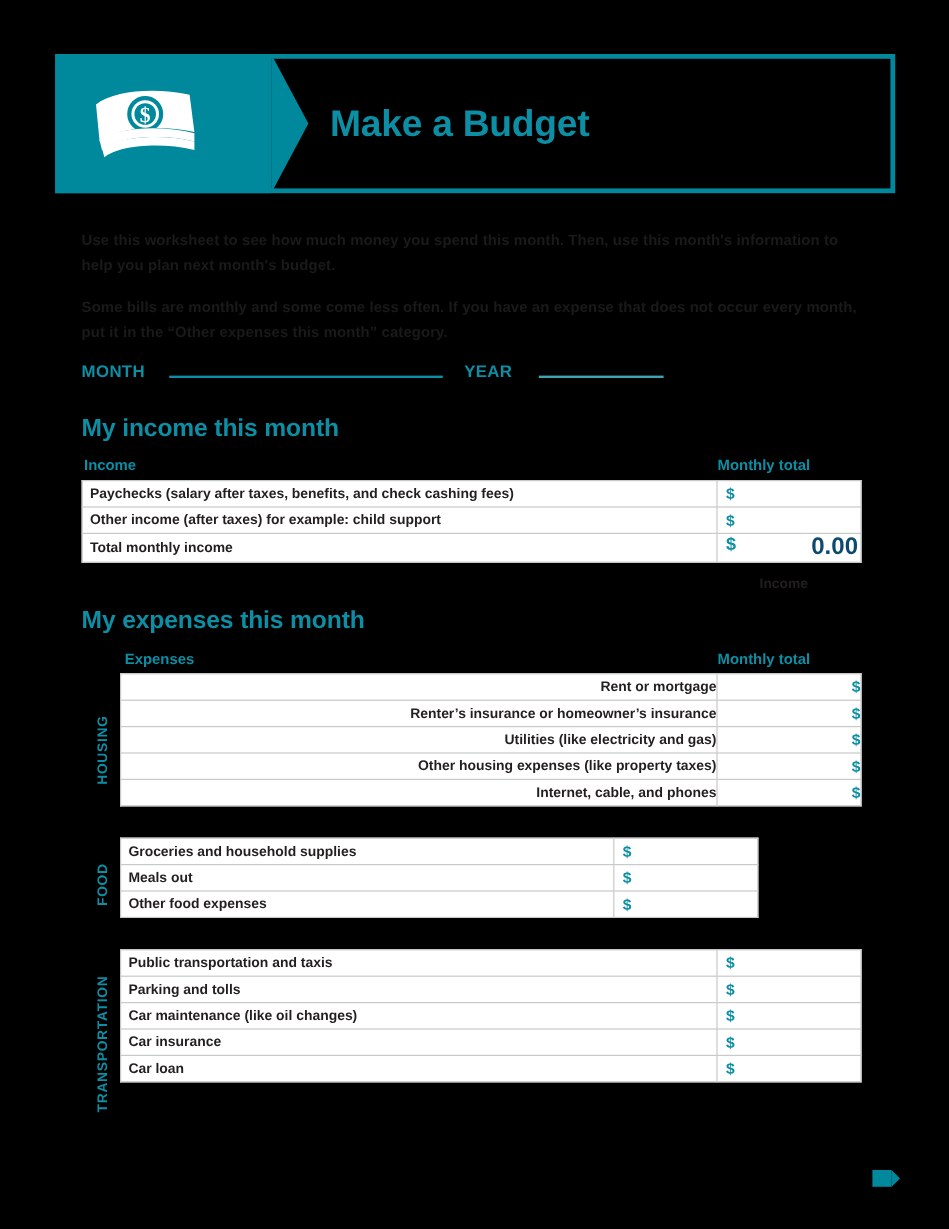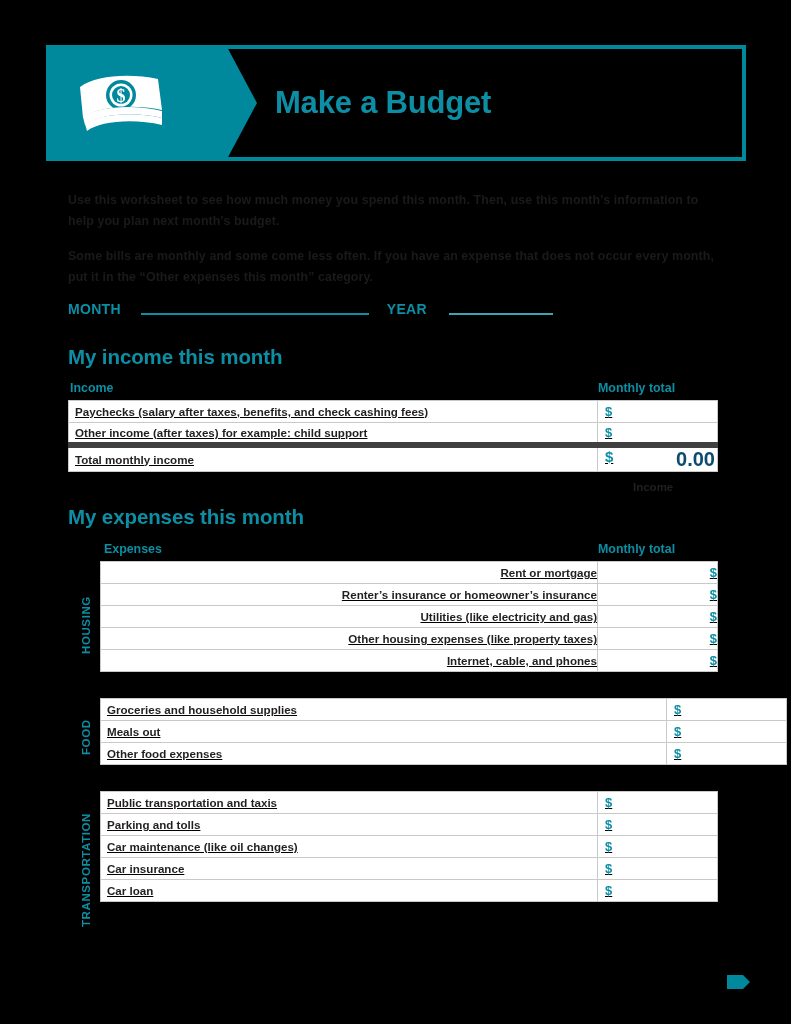--- a/index.html
+++ b/index.html
@@ -131,41 +131,40 @@
     font-size: 12.4px;
     font-weight: bold;
   }
   .tbl-head .col-amt { width: 120px; text-align: left; }
 
   table.sheet {
     position: absolute;
     border-collapse: collapse;
     table-layout: fixed;
     background: #ffffff;
-    text-decoration: underline;
   }
   table.sheet td {
     border: 1px solid #c9c9c9;
     height: 22px;
     padding: 0 0 0 6px;
     font-size: 11.6px;
     font-weight: bold;
     color: #231F20;
     vertical-align: middle;
     white-space: nowrap;
     overflow: hidden;
   }
   table.sheet td.amt {
     width: 120px;
     color: #0C8EA4;
     font-size: 13px;
     padding-left: 7px;
   }
   table.sheet tr.total td {
-    border-top: 6px solid #404040;
+    border-top: 1px solid #404040;
   }
   table.sheet td.amt .total-num {
     float: right;
     margin-right: 2px;
     font-size: 20px;
     color: #0c4a6e;
     font-weight: bold;
   }
   table.sheet td.amt .dollar-big { font-size: 15px; }
 
@@ -298,21 +297,21 @@
           <td class="amt"><span>$</span></td>
         </tr>
         <tr>
           <td>Internet, cable, and phones</td>
           <td class="amt"><span>$</span></td>
         </tr>
       </tbody>
   </table>
 
   <div class="cat-label" style="left:80px; top:711px; height:52px;">FOOD</div>
-  <table class="sheet" id="food-table" style="left:100px; top:698px; width:687px;">
+  <table class="sheet" id="food-table" style="left:100px; top:698px; width:532px;">
     <tbody>
         <tr>
           <td>Groceries and household supplies</td>
           <td class="amt"><span>$</span></td>
         </tr>
         <tr>
           <td>Meals out</td>
           <td class="amt"><span>$</span></td>
         </tr>
         <tr>

